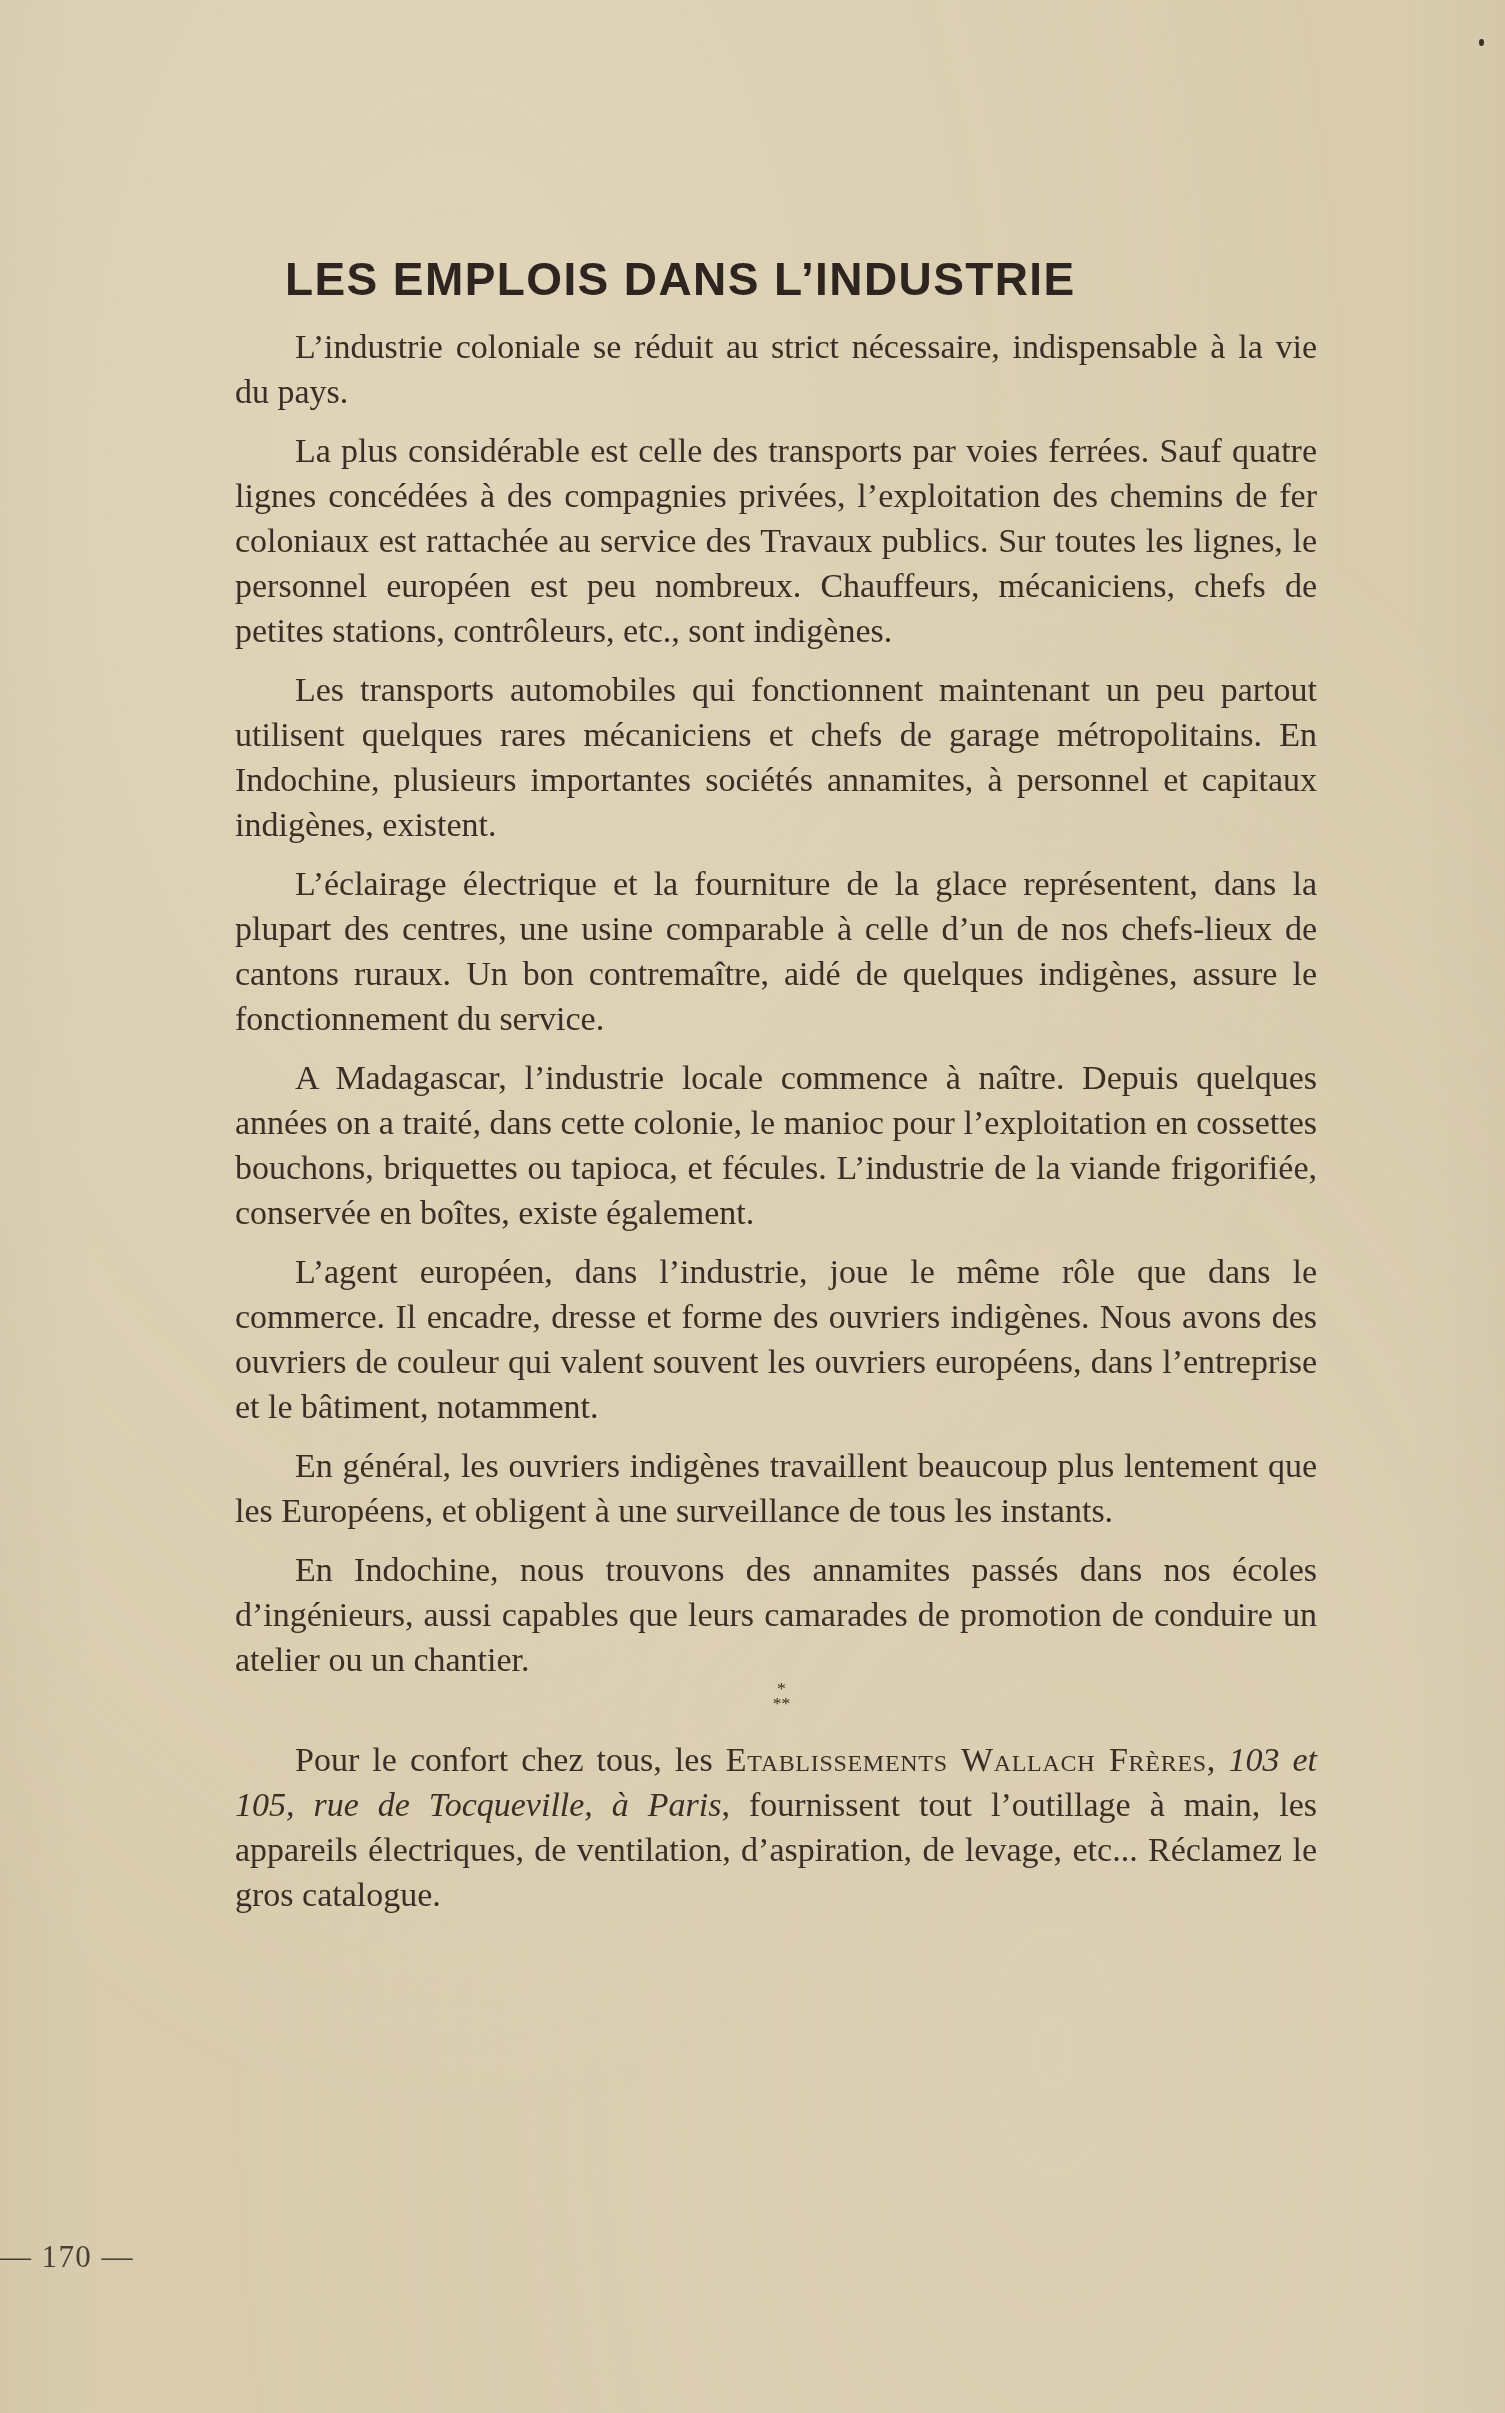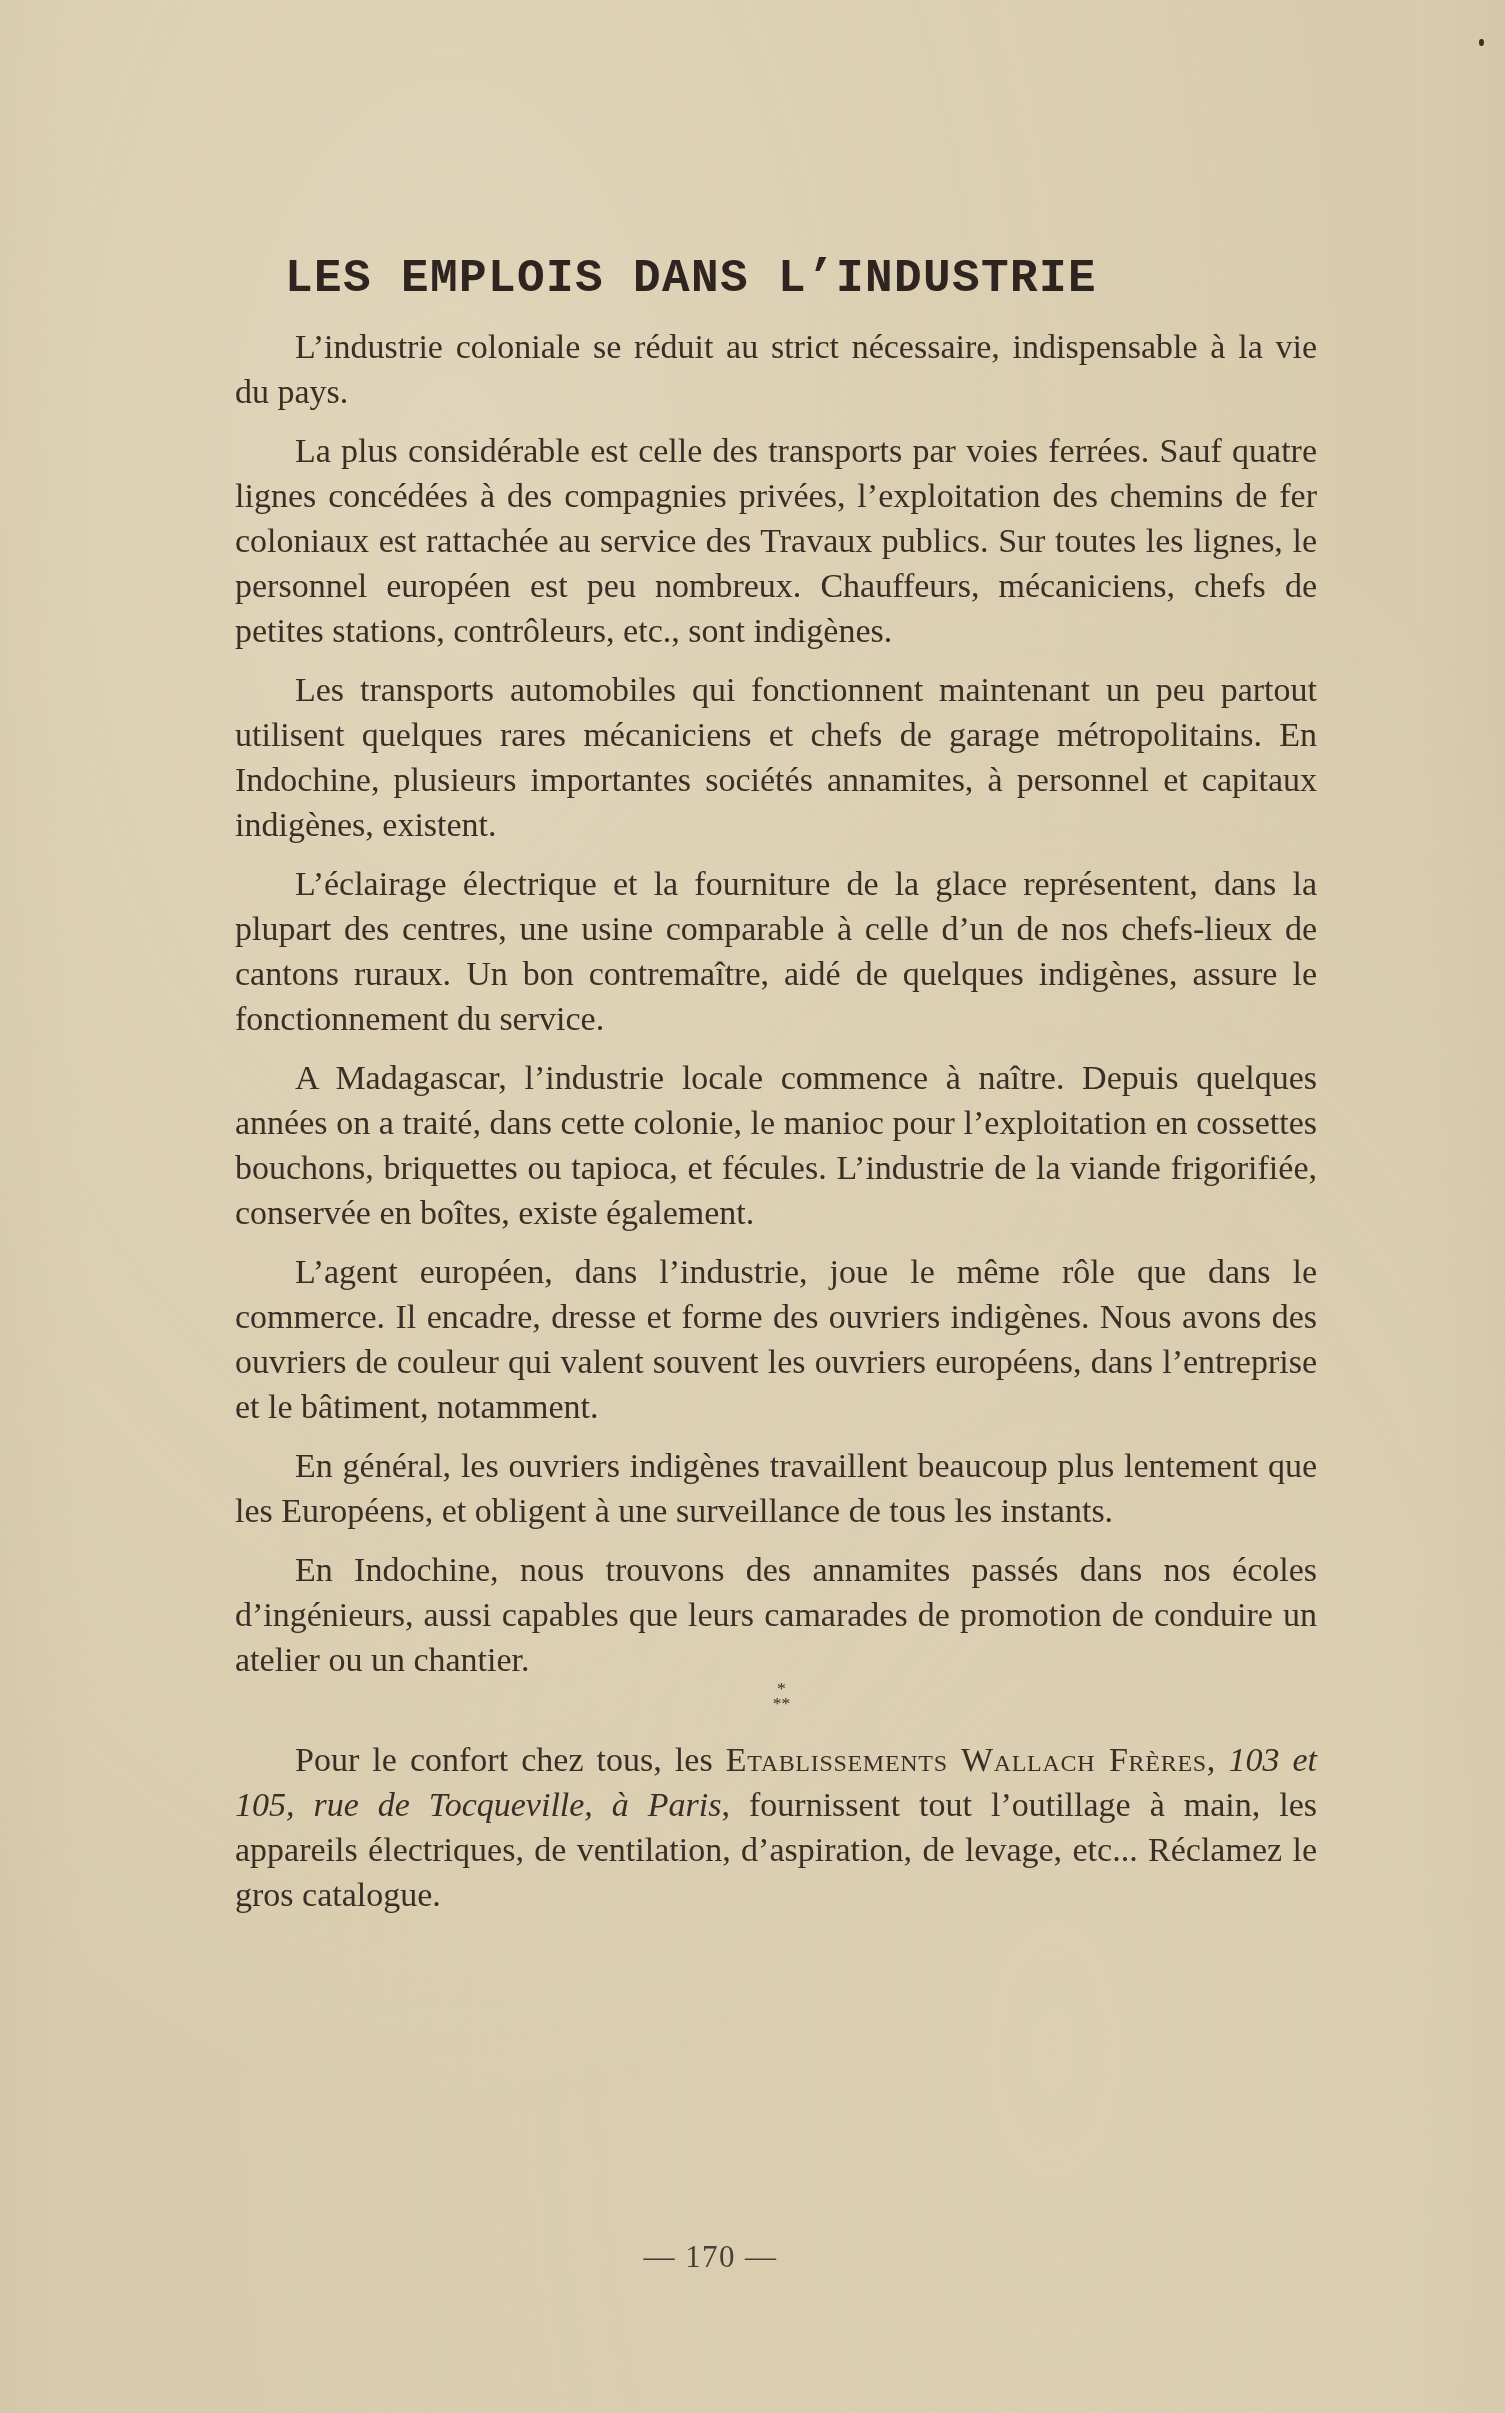--- a/index.html
+++ b/index.html
@@ -29,21 +29,21 @@
       background: #3d3126;
     }
     .page {
       position: absolute;
       left: 221px;
       top: 248px;
       width: 1110px;
     }
     .title {
       margin: 0 0 4.1px 64px;
-      font-family: Liberation Mono, monospace;
+      font-family: Liberation Sans, sans-serif;
       font-weight: bold;
       font-size: 46px;
       letter-spacing: 1.4px;
       color: #2f2520;
       line-height: 62px;
       white-space: nowrap;
     }
     .para {
       margin: 14px;
       font-size: 34px;
@@ -60,21 +60,20 @@
       color: #3a2e26;
     }
     .stars span { display: block; }
     .sc { font-variant: small-caps; letter-spacing: 0.7px; }
     .it { font-style: italic; }
     .folio {
       position: absolute;
       left: 0;
       width: 1421px;
       top: 2239px;
-      text-align: center;
       font-size: 31px;
       color: #4a3e34;
       letter-spacing: 1.4px;
     }
   </style>
 </head>
 <body>
 
 <div class="speck"></div>
 

